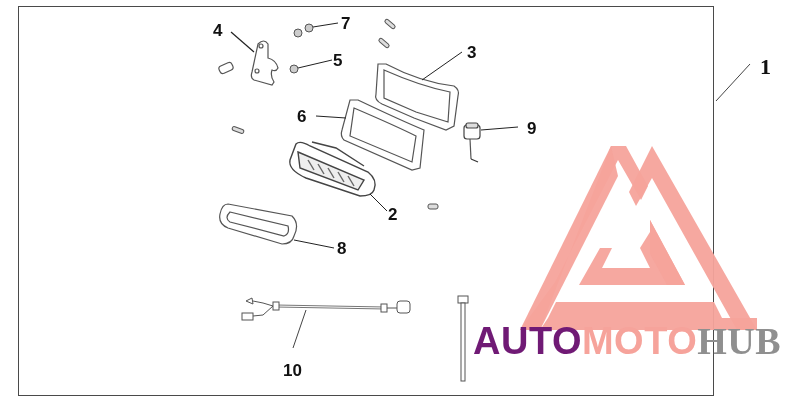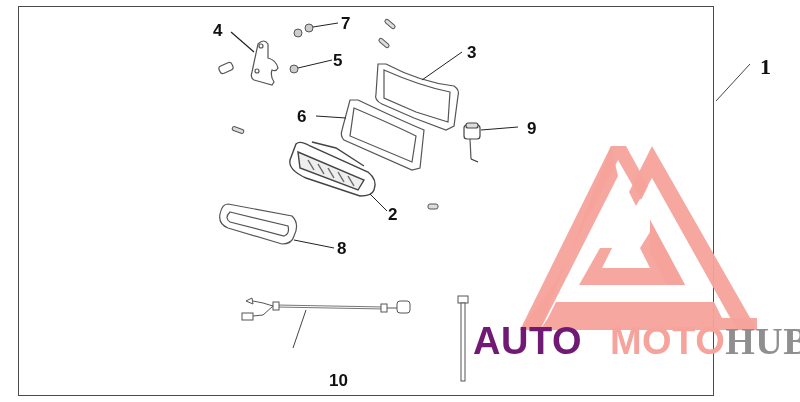--- a/index.html
+++ b/index.html
@@ -3,21 +3,21 @@
 <meta charset="utf-8">
 <style>
   html, body { margin: 0; padding: 0; background: #ffffff; }
   body { width: 800px; height: 402px; position: relative; overflow: hidden; font-family: "Liberation Sans", sans-serif; }
   .frame { position: absolute; left: 18px; top: 6px; width: 696px; height: 390px; border: 1.5px solid #4a4a4a; box-sizing: border-box; background: #fff; }
   svg.diagram { position: absolute; left: 0; top: 0; }
   .callout { position: absolute; font-weight: bold; font-size: 17px; color: #111; line-height: 1; }
   .callout.serif { font-family: "Liberation Serif", serif; font-size: 22px; }
   .wm-text { position: absolute; left: 473px; top: 322px; font-family: "Liberation Sans", sans-serif; font-weight: bold; font-size: 38px; letter-spacing: 0.5px; line-height: 1; white-space: nowrap; }
   .wm-auto { color: #701a75; }
-  .wm-moto { color: #f6a39b; margin-left: 28px; }
+  .wm-moto { color: #f6a39b; }
   .wm-hub { color: #8f8f8f; font-family: Liberation Serif, serif; }
 </style>
 </head>
 <body>
 
 <div class="frame"></div>
 
 <svg class="diagram" width="800" height="402" viewBox="0 0 800 402">
 
   <g fill="#f6a39b" fill-opacity="0.95">
@@ -124,17 +124,17 @@
 
 <span class="callout serif" style="left:760px;top:56px;">1</span>
 <span class="callout" style="left:388px;top:206px;">2</span>
 <span class="callout" style="left:467px;top:44px;">3</span>
 <span class="callout" style="left:213px;top:22px;">4</span>
 <span class="callout" style="left:333px;top:52px;">5</span>
 <span class="callout" style="left:297px;top:108px;">6</span>
 <span class="callout" style="left:341px;top:15px;">7</span>
 <span class="callout" style="left:337px;top:240px;">8</span>
 <span class="callout" style="left:527px;top:120px;">9</span>
-<span class="callout" style="left:283px;top:372px;margin-left:46px;">10</span>
+<span class="callout" style="left:283px;top:362px;">10</span>
 
 <div class="wm-text">
   <span class="wm-auto">AUTO</span><span class="wm-moto">MOTO</span><span class="wm-hub">HUB</span>
 </div>
 
 </body></html>

